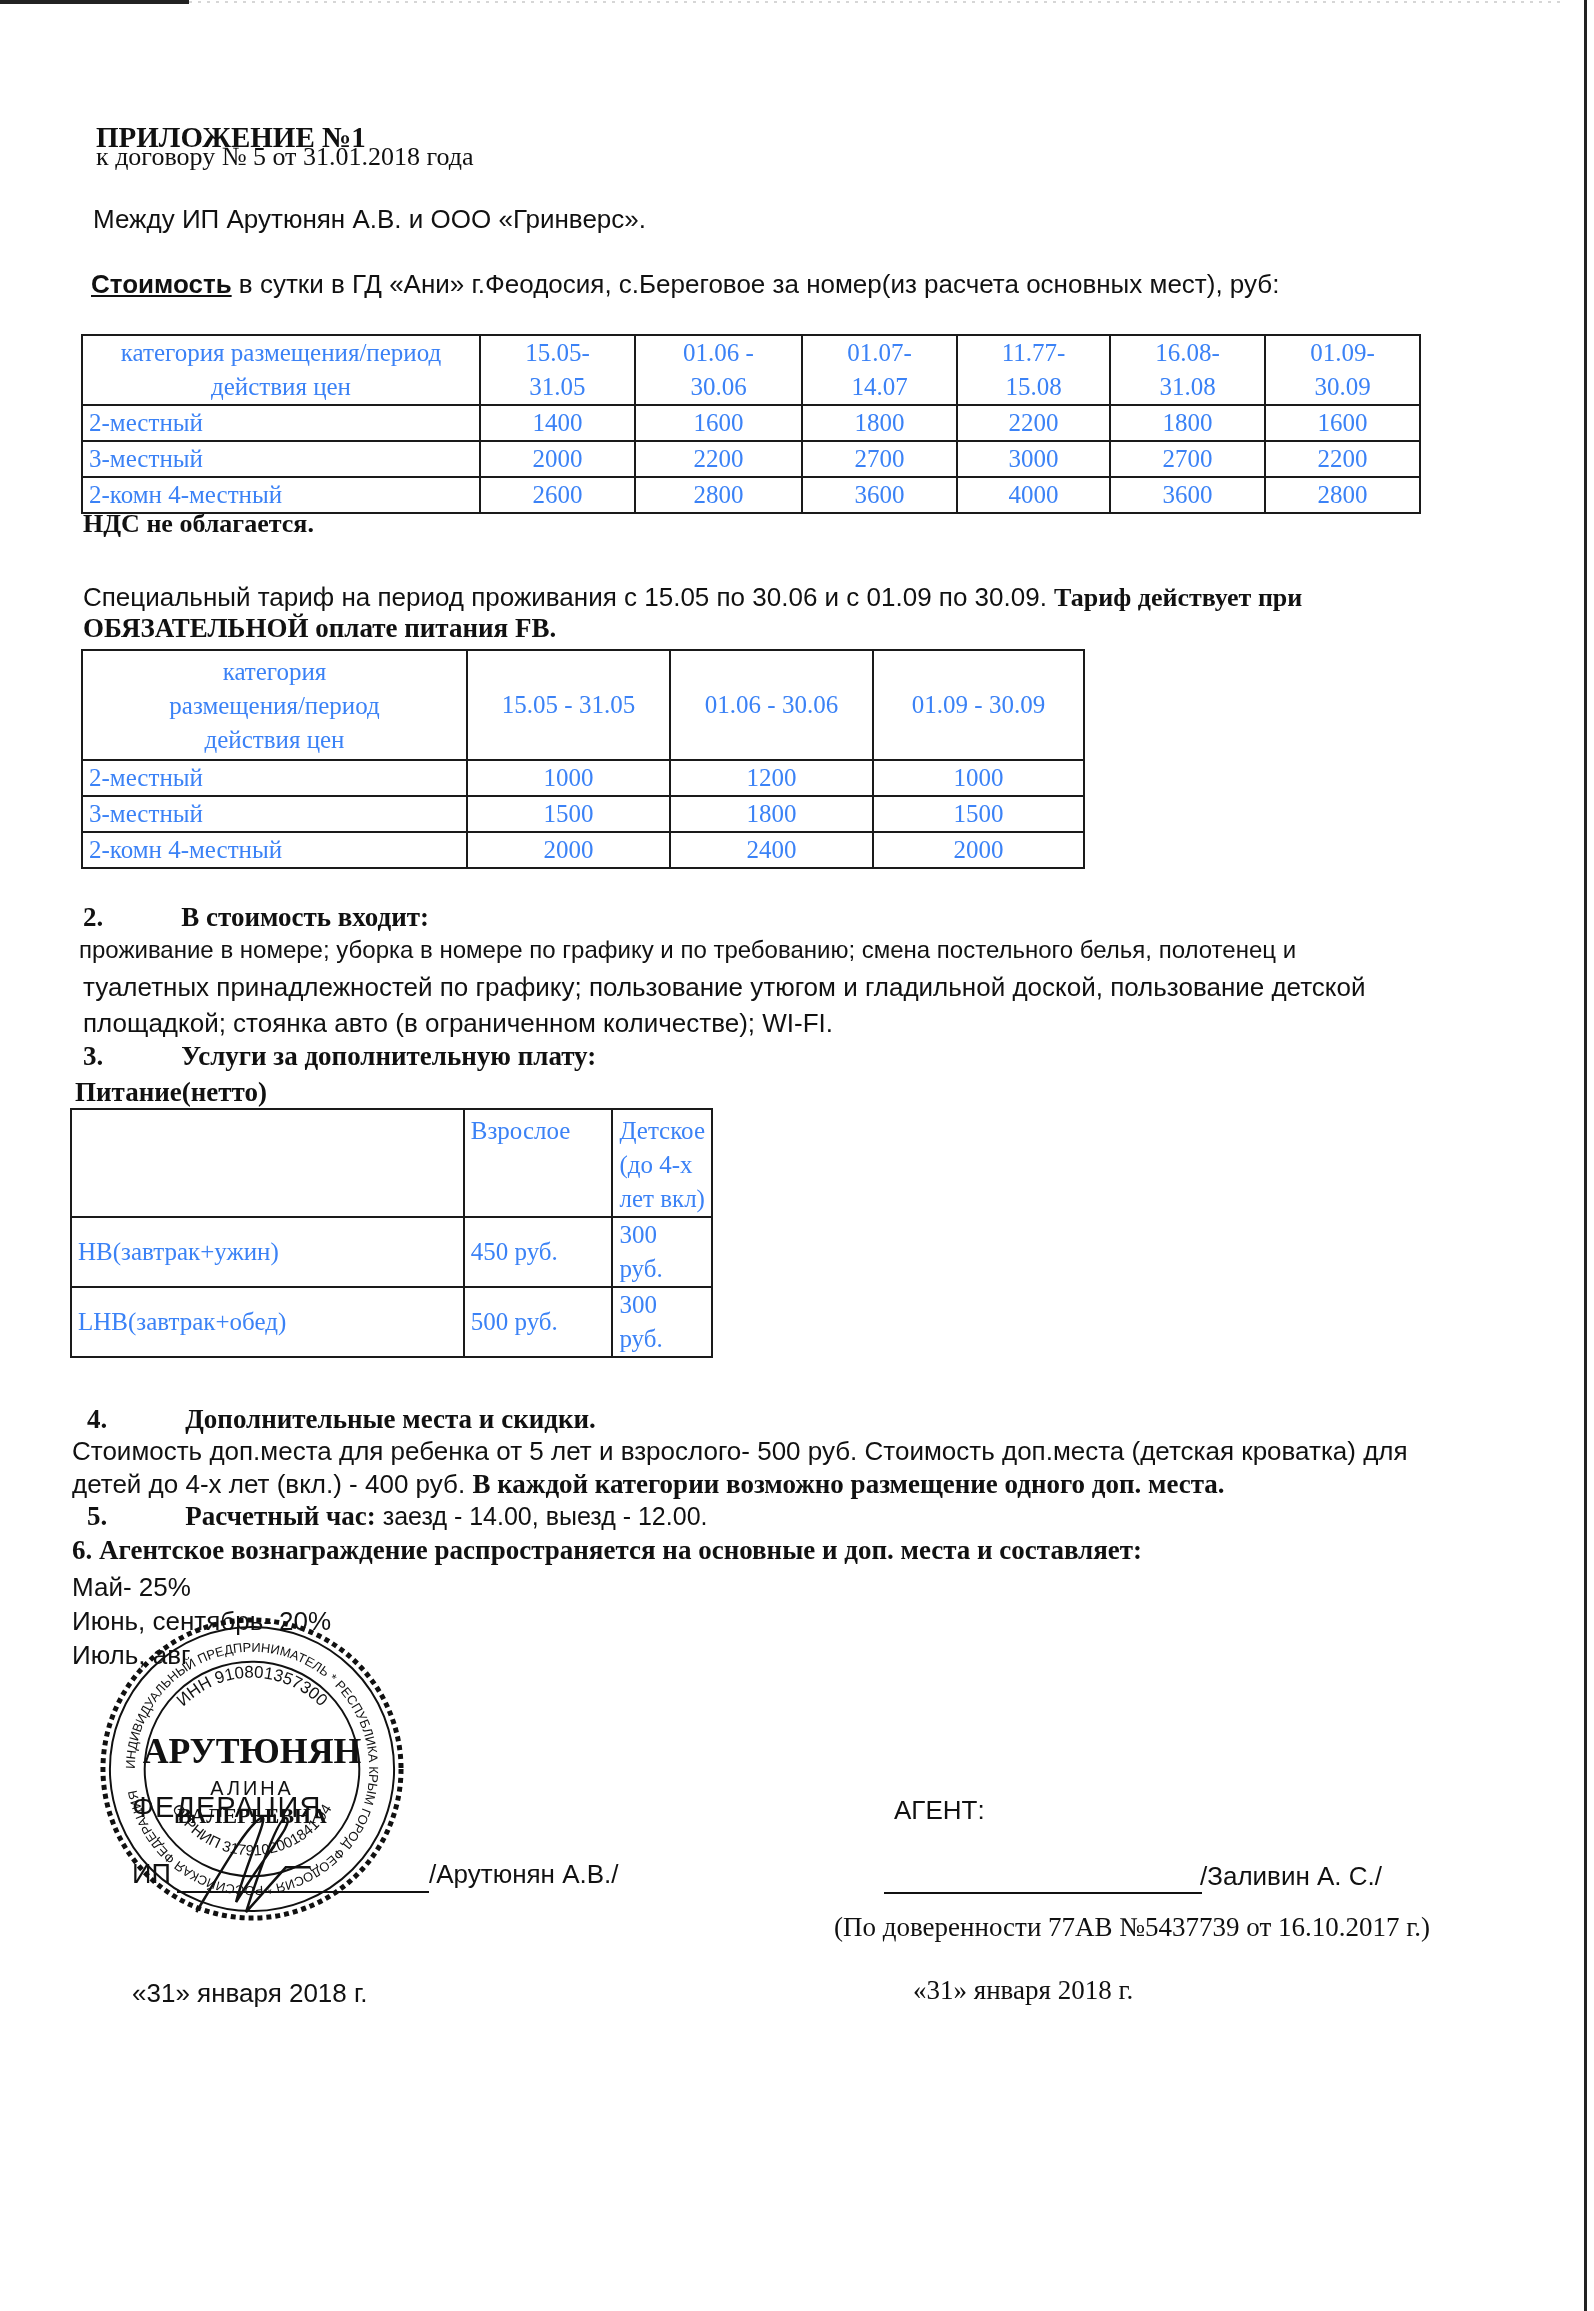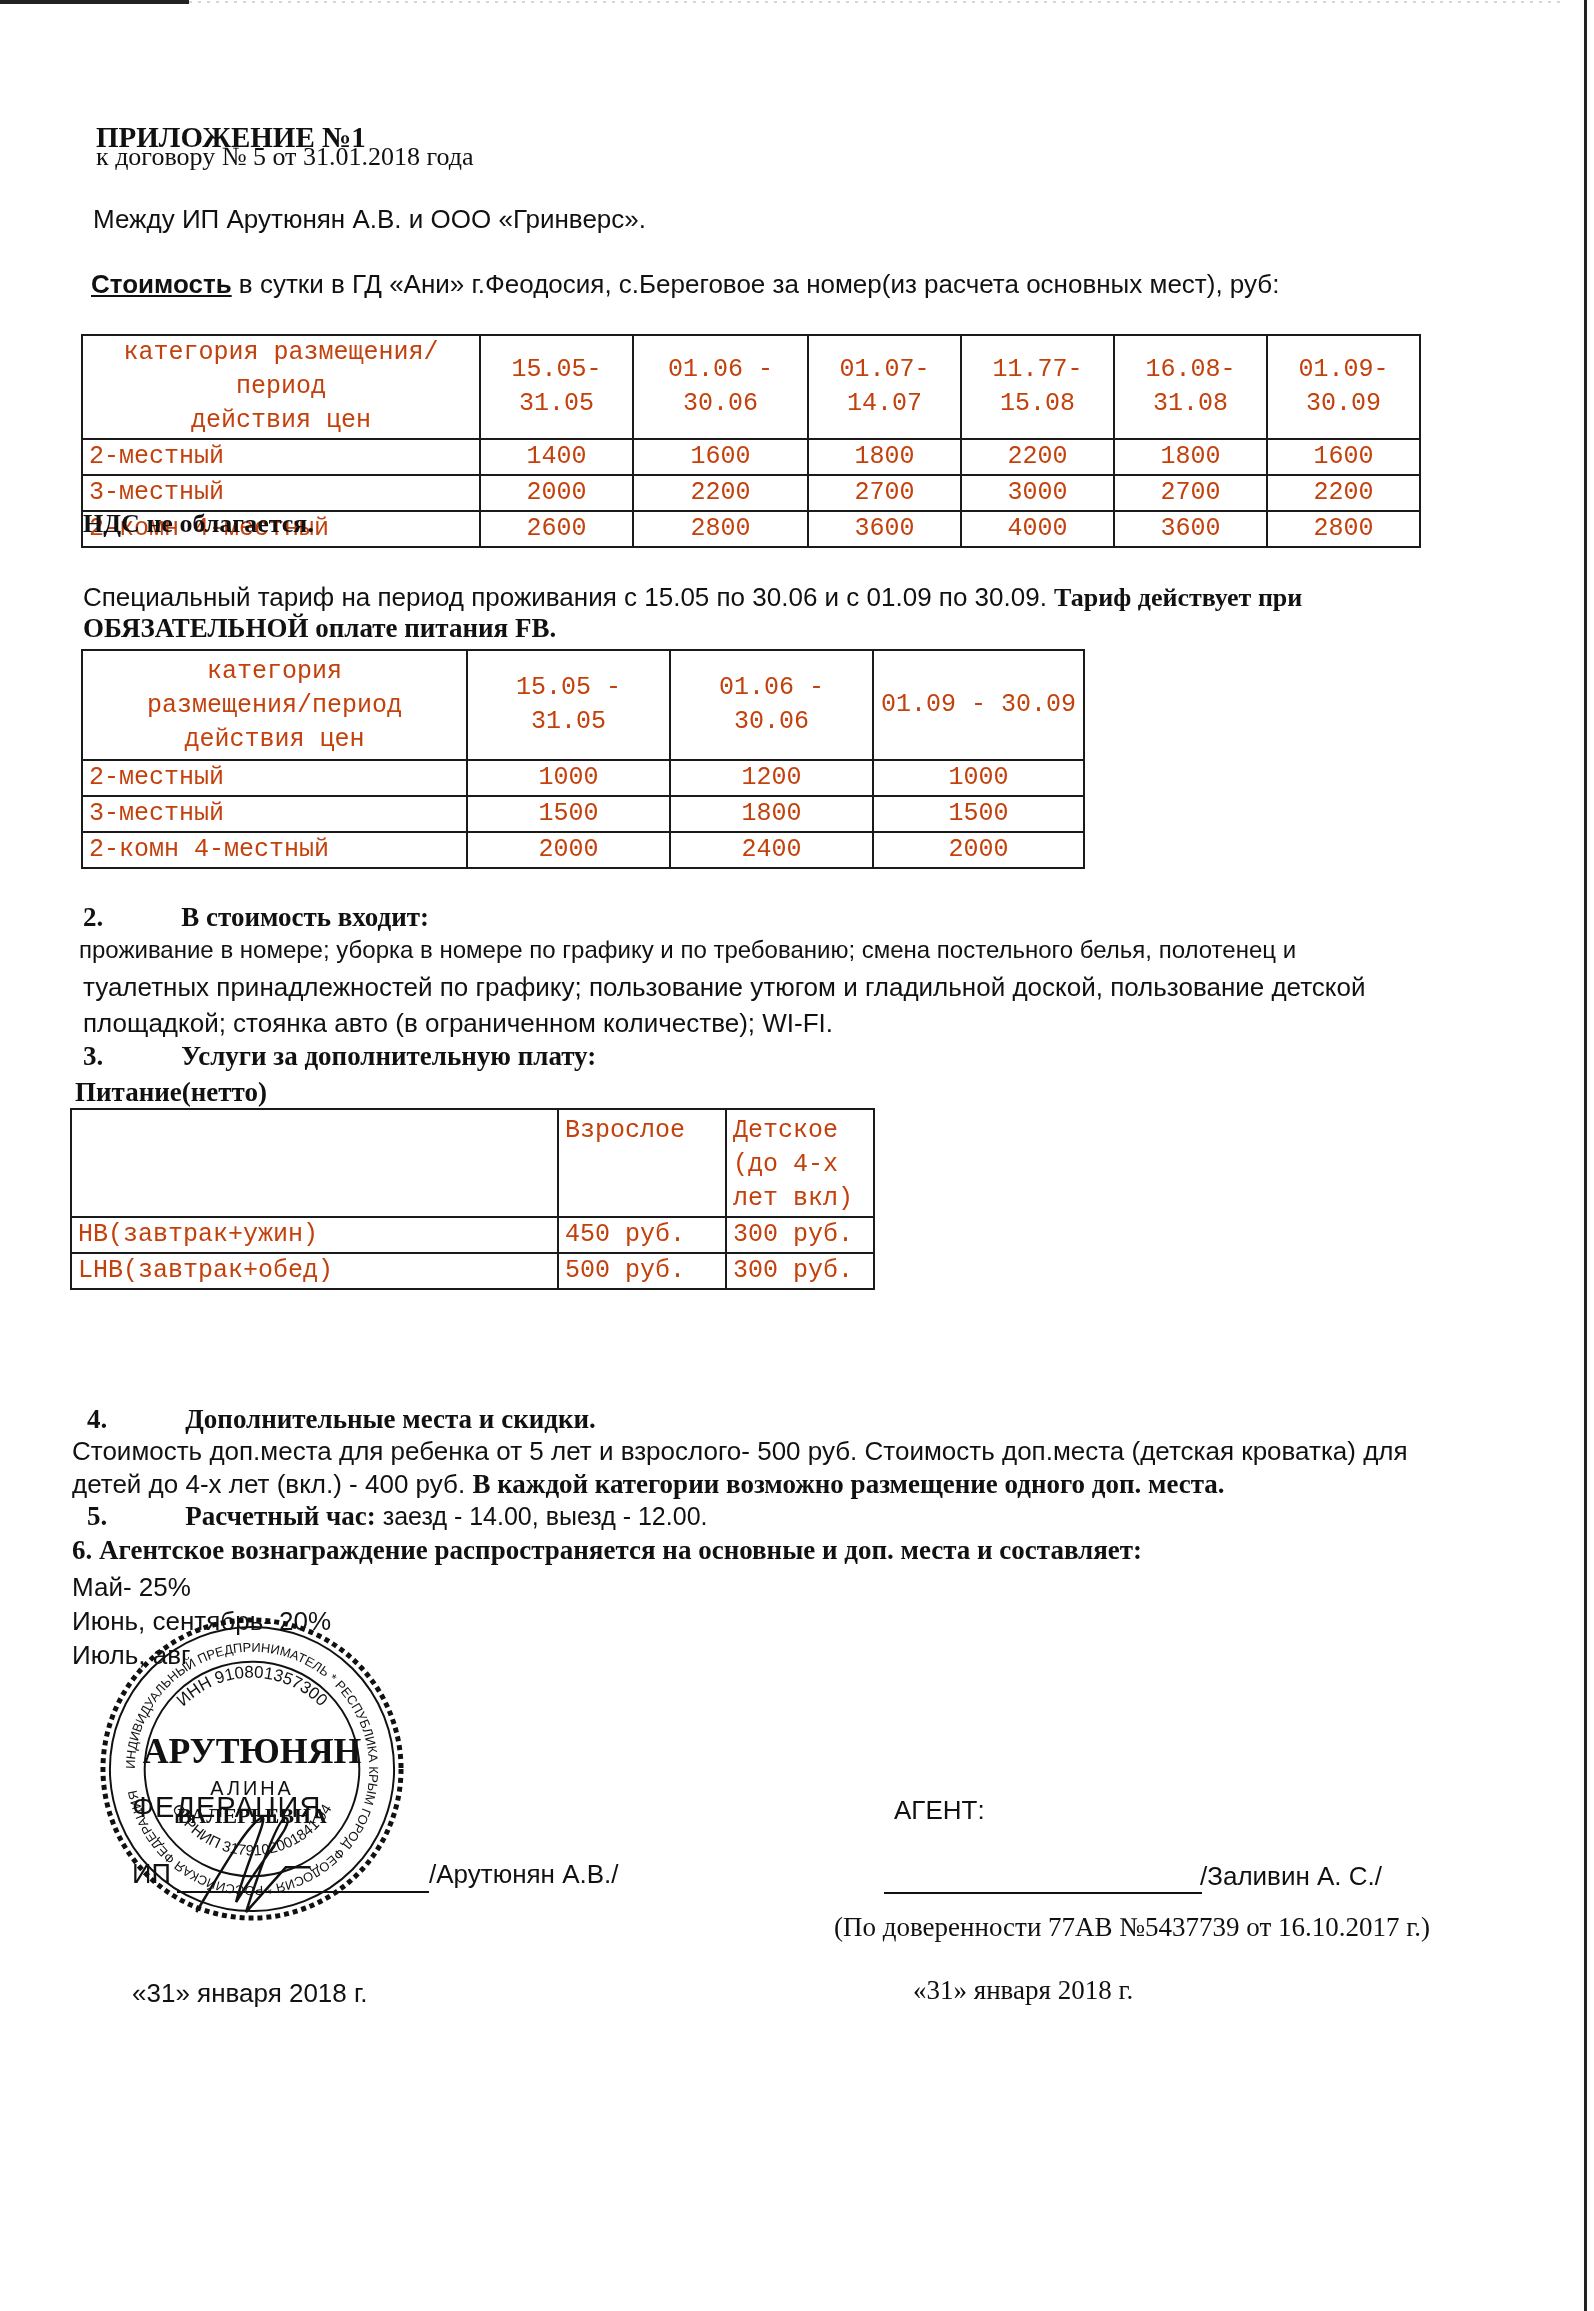--- a/index.html
+++ b/index.html
@@ -2,21 +2,21 @@
 <html><head>
 <meta charset="utf-8">
 <style>
   html, body { margin: 0; padding: 0; background: #ffffff; }
   body { width: 1595px; height: 2311px; position: relative; overflow: hidden;
          font-family: "Liberation Serif", serif; color: #111; }
   .abs { position: absolute; white-space: nowrap; }
   .sans { font-family: "Liberation Sans", sans-serif; }
   .bold { font-weight: bold; }
   .u { text-decoration: underline; }
-  table.grid { position: absolute; border-collapse: collapse; font-family: Liberation Mono, monospace; color:#c2410c; }
+  table.grid { position: absolute; border-collapse: collapse; font-family: Liberation Serif, serif; color:#3b82f6; }
   table.grid td { border: 2px solid #1a1a1a; padding: 0 6px; font-size: 25px; line-height: 34px; }
   .c { text-align: center; }
   .scanline-top { position:absolute; left:0; top:0; width:189px; height:4px; background:#222; }
   .scanline-top2 { position:absolute; left:189px; top:1px; width:1373px; height:2px; background:repeating-linear-gradient(90deg,#bbb 0 3px,transparent 3px 9px); opacity:.6; }
   .scanline-right { position:absolute; right:8px; top:0; width:3px; height:2311px; background:#222; }
   .p { font-size: 27px; line-height: 36px; }
   .stamp { position:absolute; left:97px; top:1614px; width:310px; height:310px; }
   .sigline { position:absolute; height:2px; background:#111; }
 </style>
 </head>
@@ -141,21 +141,21 @@
 </div>
 <div class="abs sans p" style="left:79px; top:932px; font-size:24px;"> проживание в номере; уборка в номере по графику и по требованию; смена постельного белья, полотенец и</div>
 <div class="abs sans p" style="left:83px; top:969px; font-size:26px;">туалетных принадлежностей по графику; пользование утюгом и гладильной доской,  пользование детской</div>
 <div class="abs sans p" style="left:83px; top:1005px; font-size:26px;">площадкой; стоянка авто (в ограниченном количестве); WI-FI.</div>
 
 <div class="abs bold" style="left:83px; top:1041px; font-size:27px;">
   <span>3.</span><span style="display:inline-block; width:78px;"></span><span>Услуги за дополнительную плату:</span>
 </div>
 <div class="abs bold" style="left:75px; top:1077px; font-size:27px;">Питание(нетто)</div>
 
-<table class="grid" style="left:70px; top:1108px; width:805px;">
+<table class="grid" style="left:70px; top:1108px; width:643px;">
   <tbody>
       <tr>
     <td style="width:473px; height:103px;"></td>
     <td style="width:154px; vertical-align:top; padding-top:4px;">Взрослое</td>
     <td style="vertical-align:top; padding-top:4px;">
       <div>Детское</div>
       <div>(до 4-х</div>
       <div>лет вкл)</div>
     </td>
   </tr>

